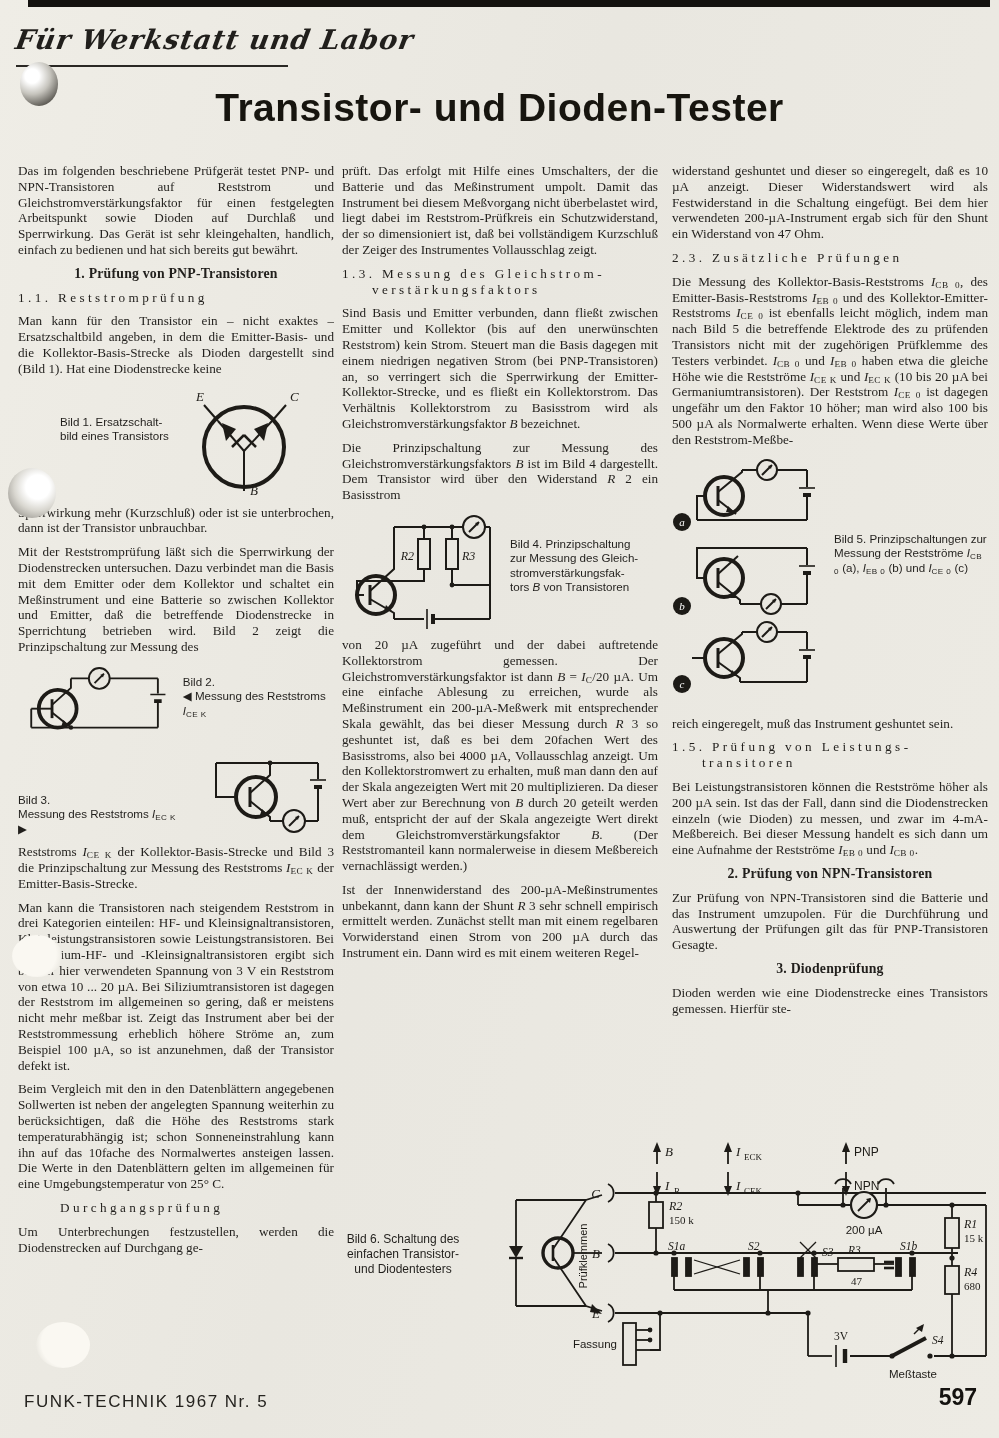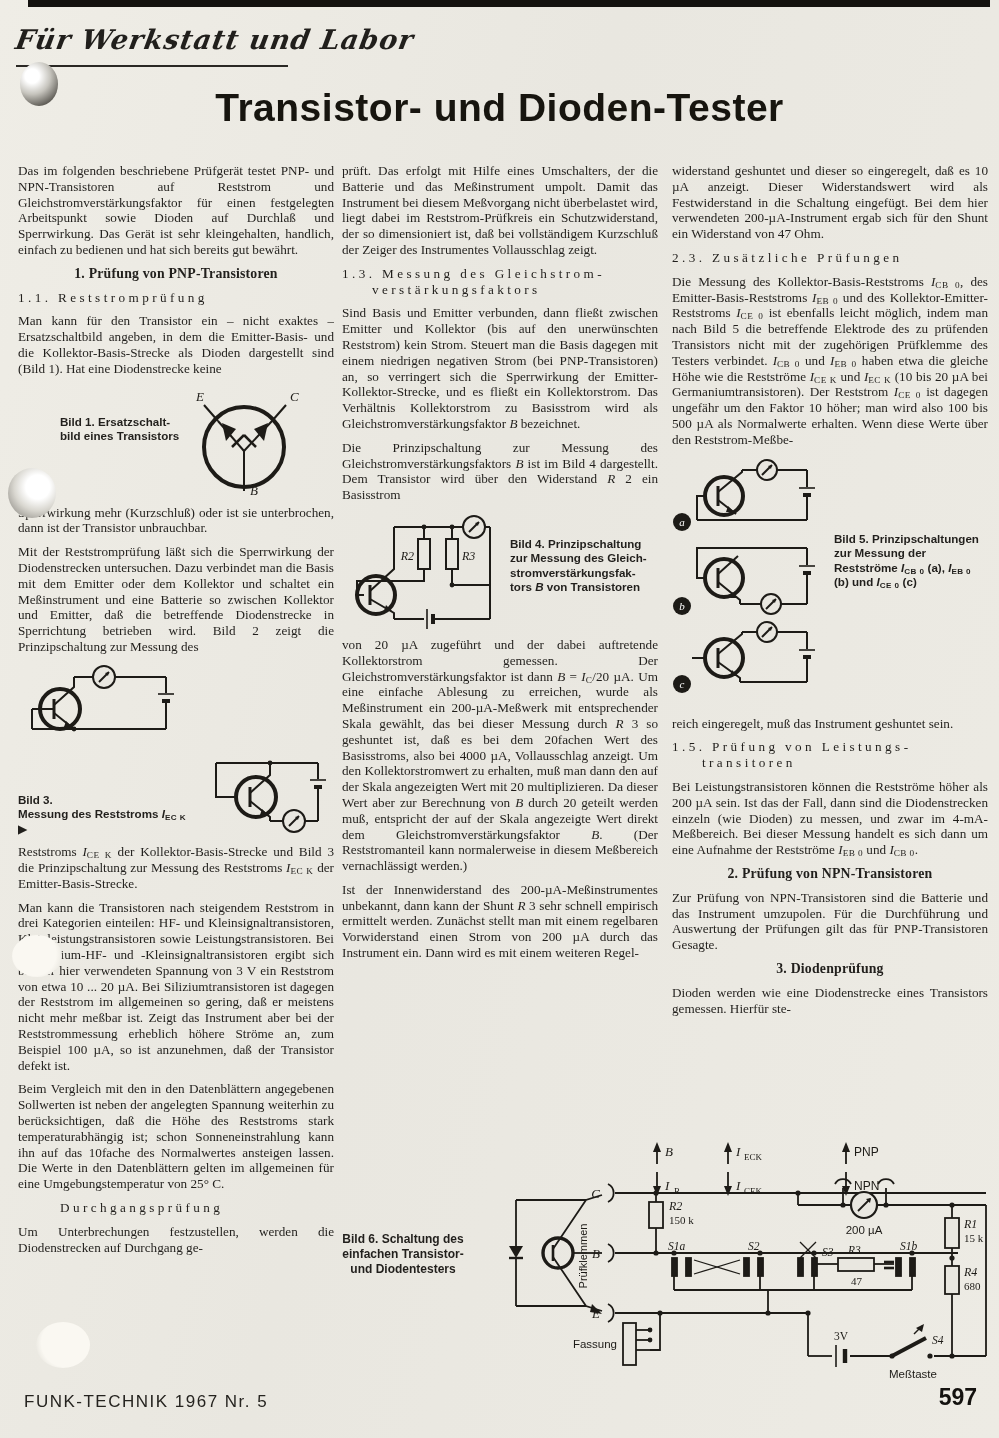--- a/index.html
+++ b/index.html
@@ -15,21 +15,21 @@
   .col{position:absolute;top:163px;width:316px;text-align:justify;font-size:13.2px;line-height:15.8px;overflow:hidden;}
   .col1{left:18px;height:1232px;}
   .col2{left:342px;height:990px;}
   .col3{left:672px;height:990px;}
   .col p{margin:0 0 8px 0;}
   .sec-head{font-weight:bold;font-size:13.8px;margin:3px 0 6px 0;text-align:center;letter-spacing:0.2px;}
   .sub-head{font-size:13.2px;margin:1px 0 6px 0;text-align:left;letter-spacing:3.4px;}
   .sub-head .l2{display:block;padding-left:30px;}
   sub{font-size:0.7em;line-height:0;vertical-align:-0.25em;letter-spacing:0.4px;}
   i{font-style:italic;}
-  .figcap{font-family:"Liberation Sans",sans-serif;font-weight:bold;font-size:11.6px;line-height:14.5px;text-align:left;}
+  .figcap{font-family:"Liberation Sans",sans-serif;font-weight:normal;font-size:11.6px;line-height:14.5px;text-align:left;}
   .figrow{display:flex;margin:2px 0 8px 0;}
   .fig1-cap{width:122px;margin-left:42px;padding-top:30px;}
   .fig2-cap{width:160px;margin-left:6px;padding-top:12px;}
   .fig3-cap{width:168px;padding-top:42px;}
   .fig4-cap{width:146px;margin-left:8px;padding-top:26px;}
   .fig5-wrap{position:relative;height:252px;margin:4px 0 8px 0;}
   .fig5-rows{position:absolute;left:0;top:0;}
   .fig5-cap{position:absolute;left:162px;top:76px;width:154px;}
   svg{display:block;}
   .blob{position:absolute;border-radius:50%;z-index:5;}
@@ -114,20 +114,24 @@
           <line x1="14" y1="46" x2="22" y2="46"></line>
           <circle cx="86" cy="14" r="11" fill="#e9e7e0"></circle>
           <line x1="81" y1="19" x2="91" y2="9"></line>
           <line x1="140" y1="31" x2="156" y2="31" stroke-width="1.6"></line>
           <line x1="144" y1="38" x2="152" y2="38" stroke-width="4"></line>
         </g>
         <polygon points="91,9 87,10 90,13" fill="#1d1b17"></polygon>
         <polygon points="54,64 48,58 46,64" fill="#1d1b17"></polygon>
         <circle cx="56" cy="66" r="2.4" fill="#1d1b17"></circle>
       </svg>
+      <div class="figcap fig2-cap">
+        <span>Bild 2.</span><br>
+        <span>◀ Messung des Reststroms <i>I</i><sub>CE K</sub></span>
+      </div>
     </div>
 
     <div class="figrow">
       <div class="figcap fig3-cap">
         <span>Bild 3.</span><br>
         <span>Messung des Reststroms <i>I</i><sub>EC K</sub> ▶</span>
       </div>
       <svg width="145" height="84" viewBox="0 0 145 84">
         <g stroke="#1d1b17" fill="none" stroke-width="2">
           <circle cx="70" cy="46" r="20" stroke-width="4"></circle>

